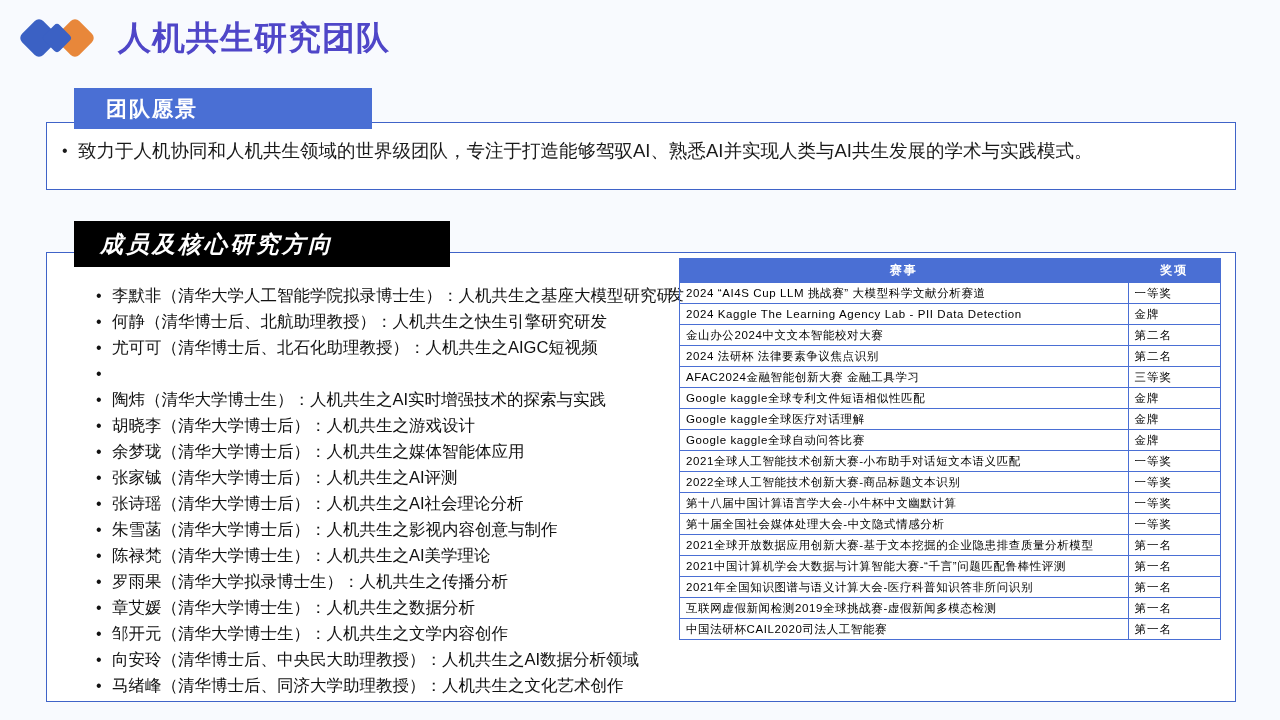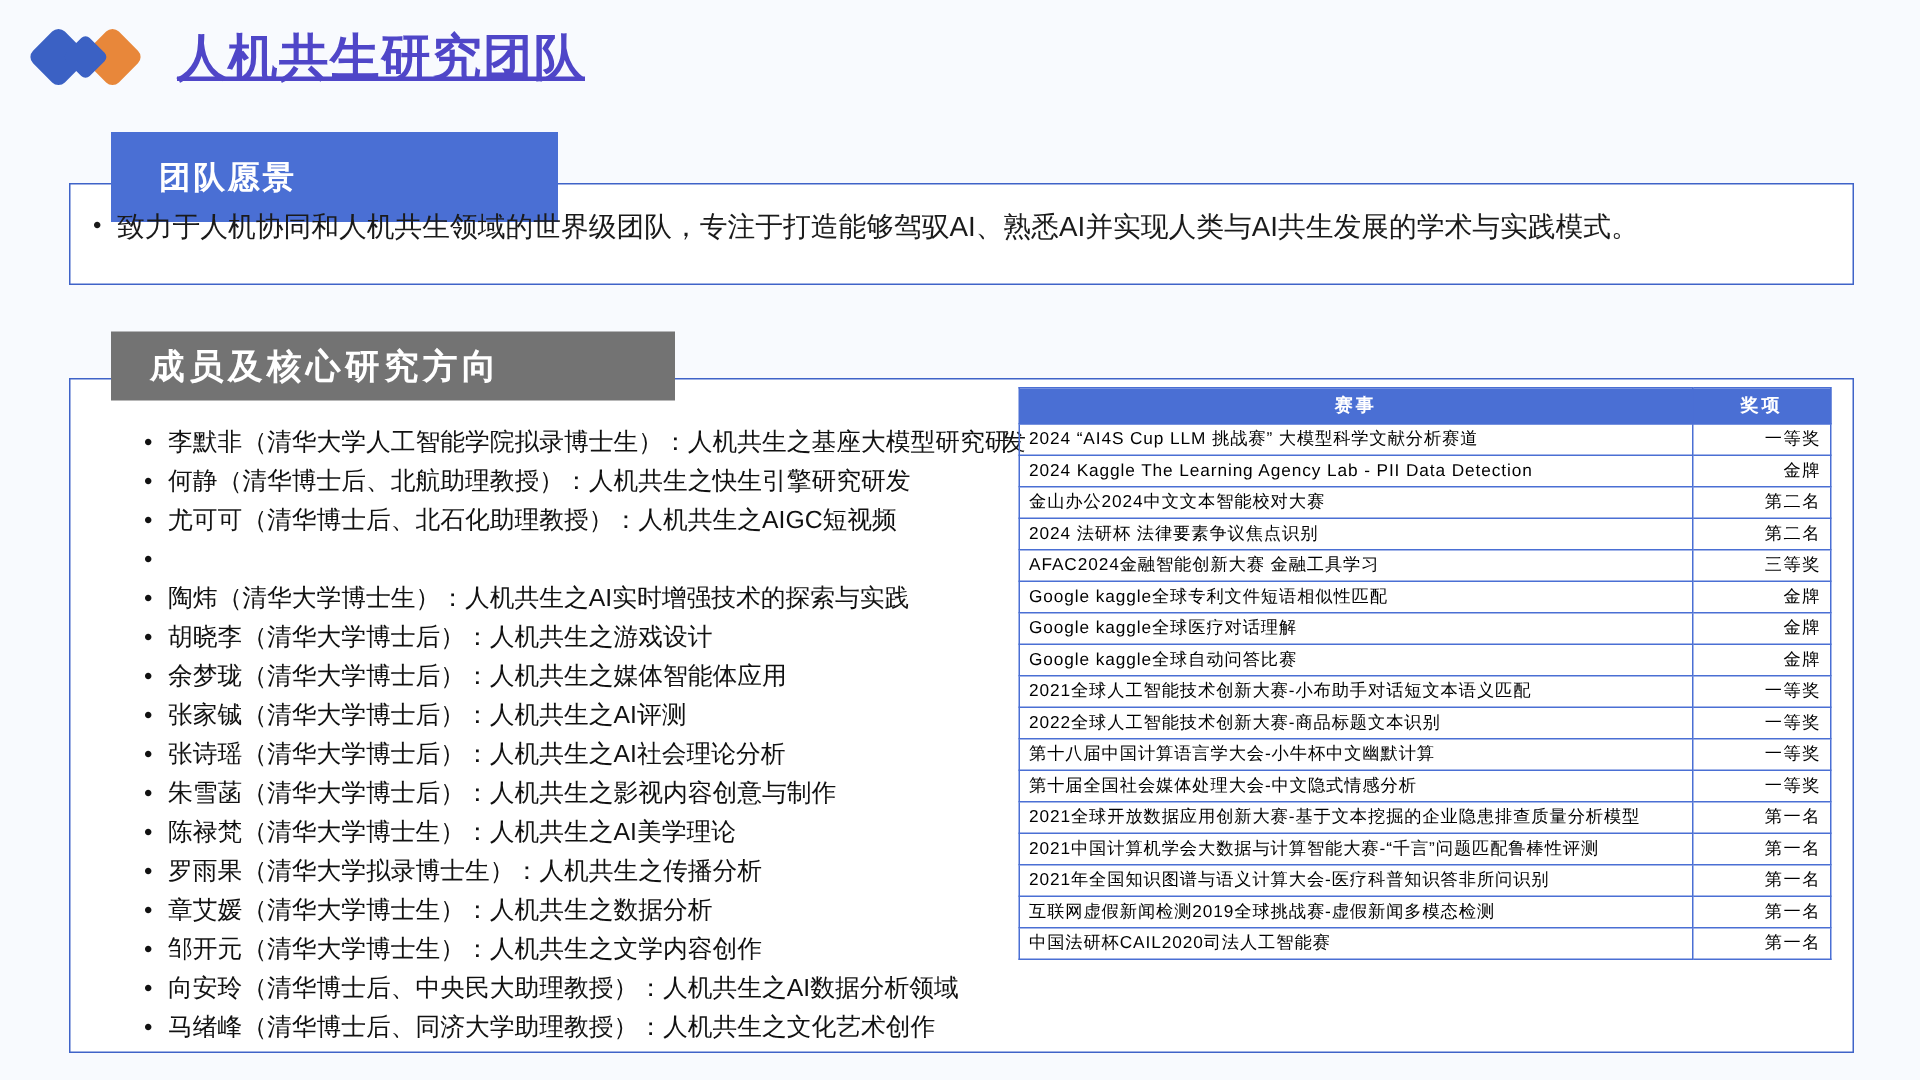--- a/index.html
+++ b/index.html
@@ -38,40 +38,39 @@
   .header-title {
     position: absolute;
     left: 118px;
     top: 16px;
     font-size: 33px;
     font-weight: bold;
     color: #4f46c8;
     letter-spacing: 1px;
     line-height: 44px;
     white-space: nowrap;
-    text-decoration: underline;
   }
 
   
   .section-vision {
     position: absolute;
     left: 46px;
     top: 122px;
     width: 1190px;
     height: 68px;
     border: 1px solid #3f63c8;
     background: #ffffff;
     box-sizing: border-box;
   }
   .vision-tag {
     position: absolute;
     left: 74px;
     top: 88px;
     width: 298px;
-    height: 60px;
+    height: 41px;
     background: #4a6fd4;
     color: #ffffff;
     font-size: 21px;
     font-weight: bold;
     letter-spacing: 2px;
     display: flex;
     align-items: center;
     padding-left: 32px;
     box-sizing: border-box;
   }
@@ -104,29 +103,30 @@
     border: 1px solid #3f63c8;
     background: #ffffff;
     box-sizing: border-box;
   }
   .members-tag {
     position: absolute;
     left: 74px;
     top: 221px;
     width: 376px;
     height: 46px;
-    background: #737373;
+    background: #000000;
     color: #ffffff;
     font-size: 23px;
     font-weight: bold;
     letter-spacing: 3px;
     display: flex;
     align-items: center;
     padding-left: 26px;
     box-sizing: border-box;
+    font-style: italic;
   }
 
   .members-list {
     position: absolute;
     left: 96px;
     top: 283px;
     width: 580px;
   }
   .member-row {
     display: flex;
@@ -163,21 +163,21 @@
     padding: 0 6px;
     letter-spacing: 0.6px;
     line-height: 14px;
     margin-top: 38px;
   }
   .awards-table td.col-event {
     text-align: left;
     width: 450px;
   }
   .awards-table td.col-prize {
-    text-align: right;
+    text-align: left;
     width: 82px;
     letter-spacing: 1px;
   }
   .prefix-char {
     position: absolute;
     left: 668px;
     top: 285px;
     font-size: 16px;
     color: #111;
   }

